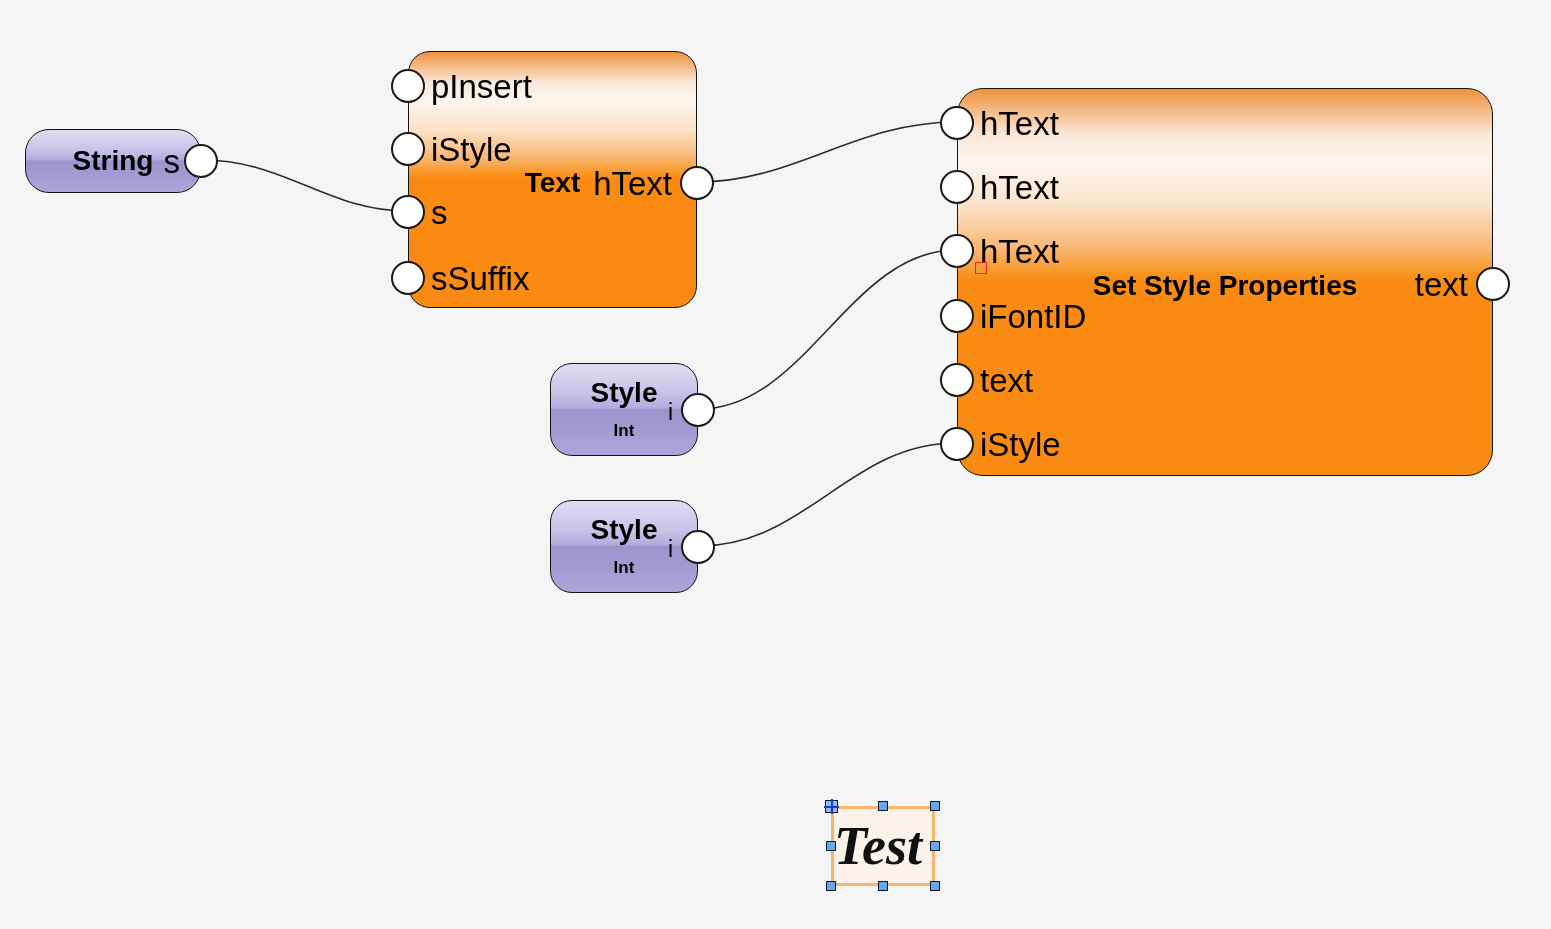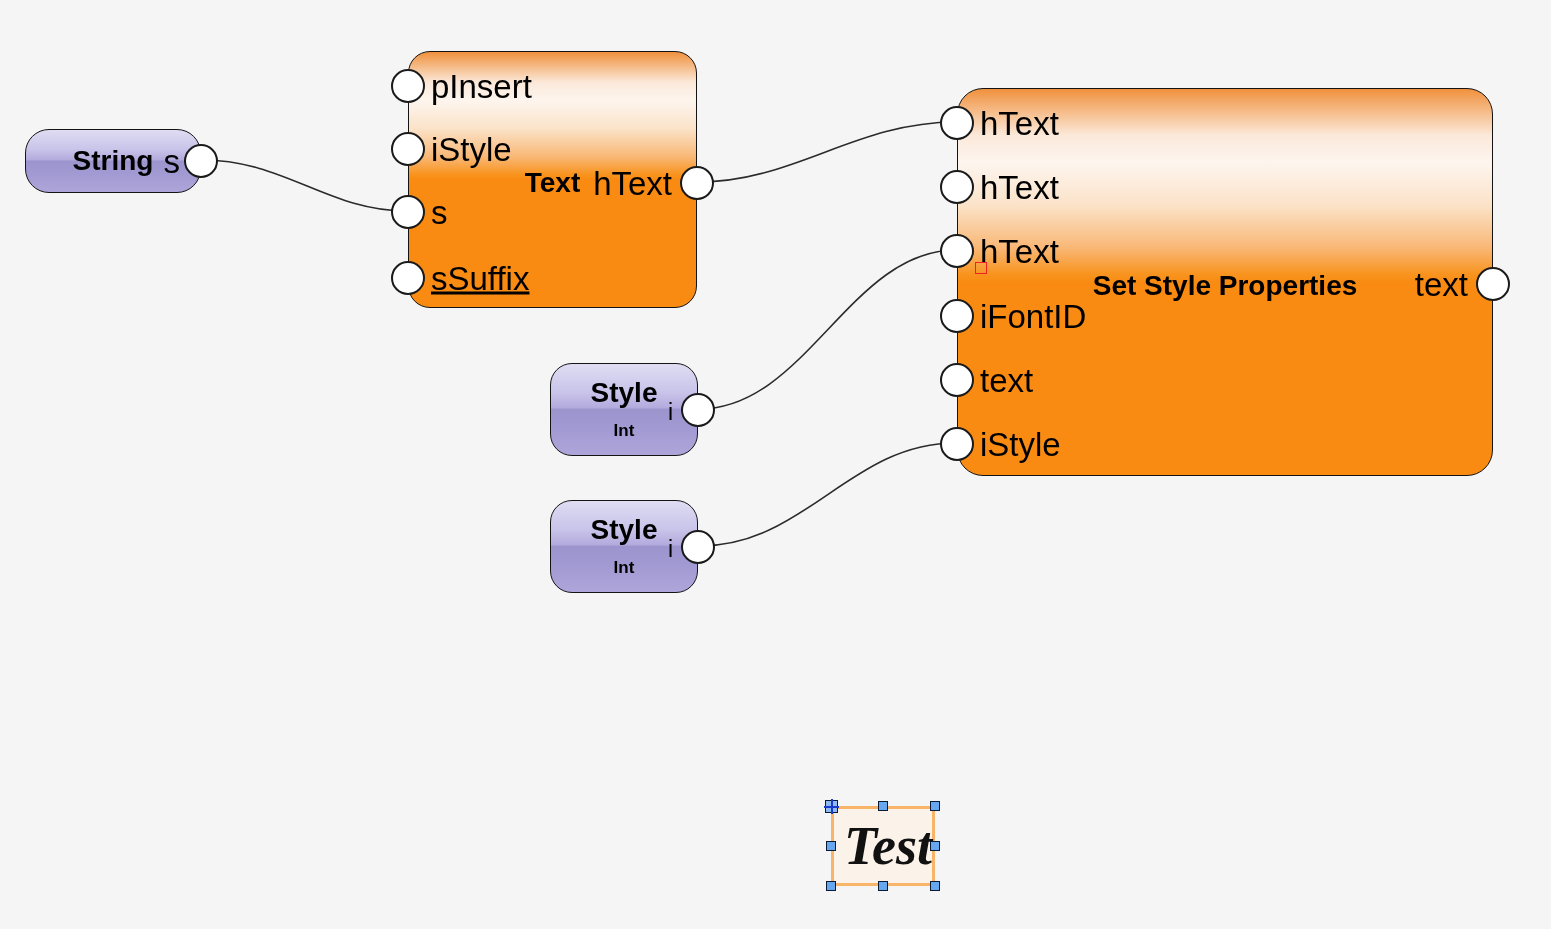--- a/index.html
+++ b/index.html
@@ -32,21 +32,21 @@
           transform:translateY(-50%);white-space:nowrap;line-height:1;}
   .nsub{position:absolute;left:0;width:100%;text-align:center;
         font-weight:bold;font-size:17px;color:#000;
         transform:translateY(-50%);line-height:1;}
 
   .marker{position:absolute;width:12px;height:12px;box-sizing:border-box;
           border:1.5px solid #ee2222;background:transparent;z-index:5;}
 
   .preview{position:absolute;left:831px;top:806px;width:104px;height:80px;
            box-sizing:border-box;border:3px solid #f8b469;background:#fbf3ea;
-           display:flex;align-items:center;justify-content:flex-end;z-index:3;}
+           display:flex;align-items:center;justify-content:flex-start;z-index:3;}
   .preview .ptext{font-family:"Liberation Serif",serif;font-style:italic;
            font-weight:bold;font-size:54px;color:#111;line-height:1;white-space:nowrap;}
 
   .handle{position:absolute;width:10px;height:10px;box-sizing:border-box;
           background:#66a7f0;border:1.5px solid #0b1b33;z-index:6;}
   .anchor{position:absolute;width:13px;height:13px;box-sizing:border-box;
           background:#8fb9f2;border:1.5px solid #0b1b33;z-index:6;}
   .anchor::before{content:"";position:absolute;left:-2px;right:-2px;top:50%;
           height:2px;margin-top:-1px;background:#1a3acc;}
   .anchor::after{content:"";position:absolute;top:-2px;bottom:-2px;left:50%;
@@ -76,21 +76,21 @@
     <div class="port left" style="top:17px;"></div>
     <div class="plabel inleft" style="top:34px;">pInsert</div>
 
     <div class="port left" style="top:80px;"></div>
     <div class="plabel inleft" style="top:97px;">iStyle</div>
 
     <div class="port left" style="top:143px;"></div>
     <div class="plabel inleft" style="top:160px;">s</div>
 
     <div class="port left" style="top:209px;"></div>
-    <div class="plabel inleft" style="top:226px;text-decoration:underline;">sSuffix</div>
+    <div class="plabel inleft" style="top:226px;">sSuffix</div>
 
     <div class="plabel" style="top:131px;right:24px;">hText</div>
     <div class="port right" style="top:114px;"></div>
   </div>
 
   <div class="node orange" style="left:957px;top:88px;width:536px;height:388px;border-radius:26px">
     <div class="ntitle" style="top:197px;">Set Style Properties</div>
 
     <div class="port left" style="top:17px;"></div>
     <div class="plabel inleft" style="top:34px;">hText</div>

